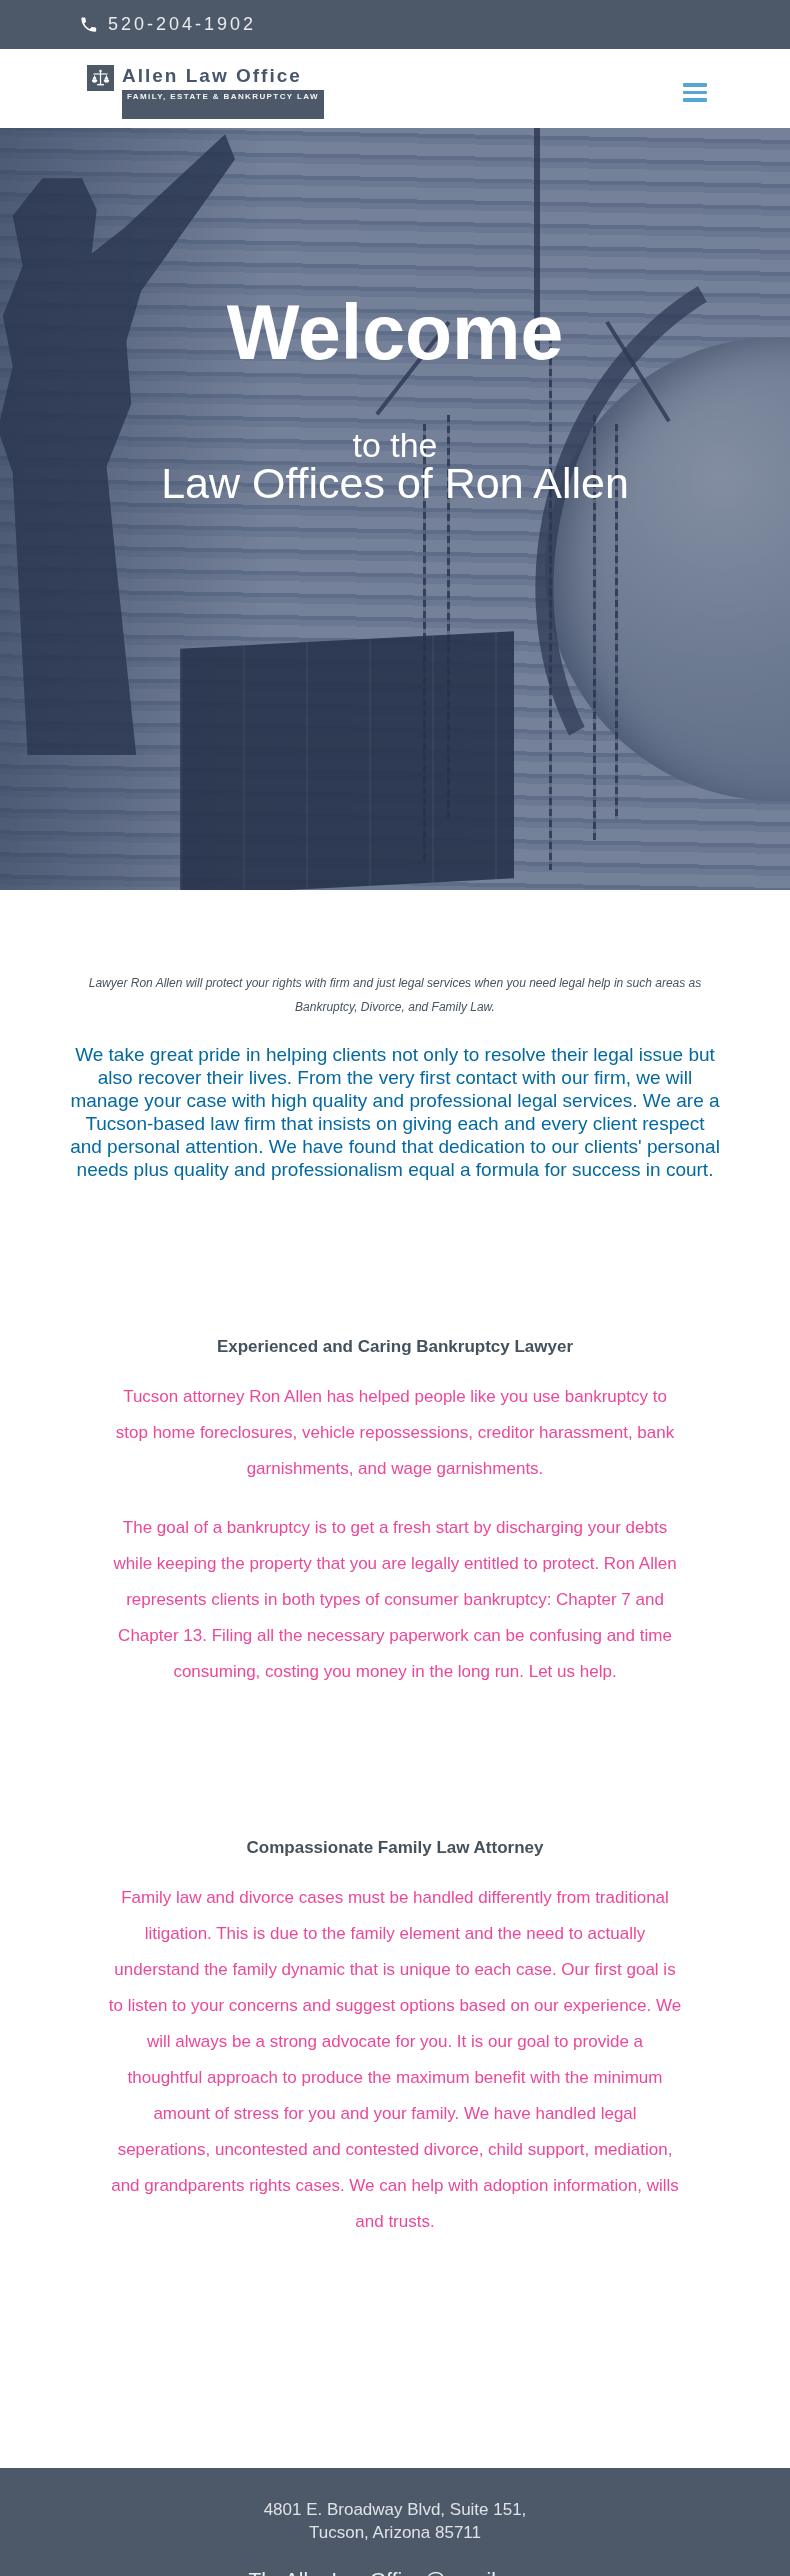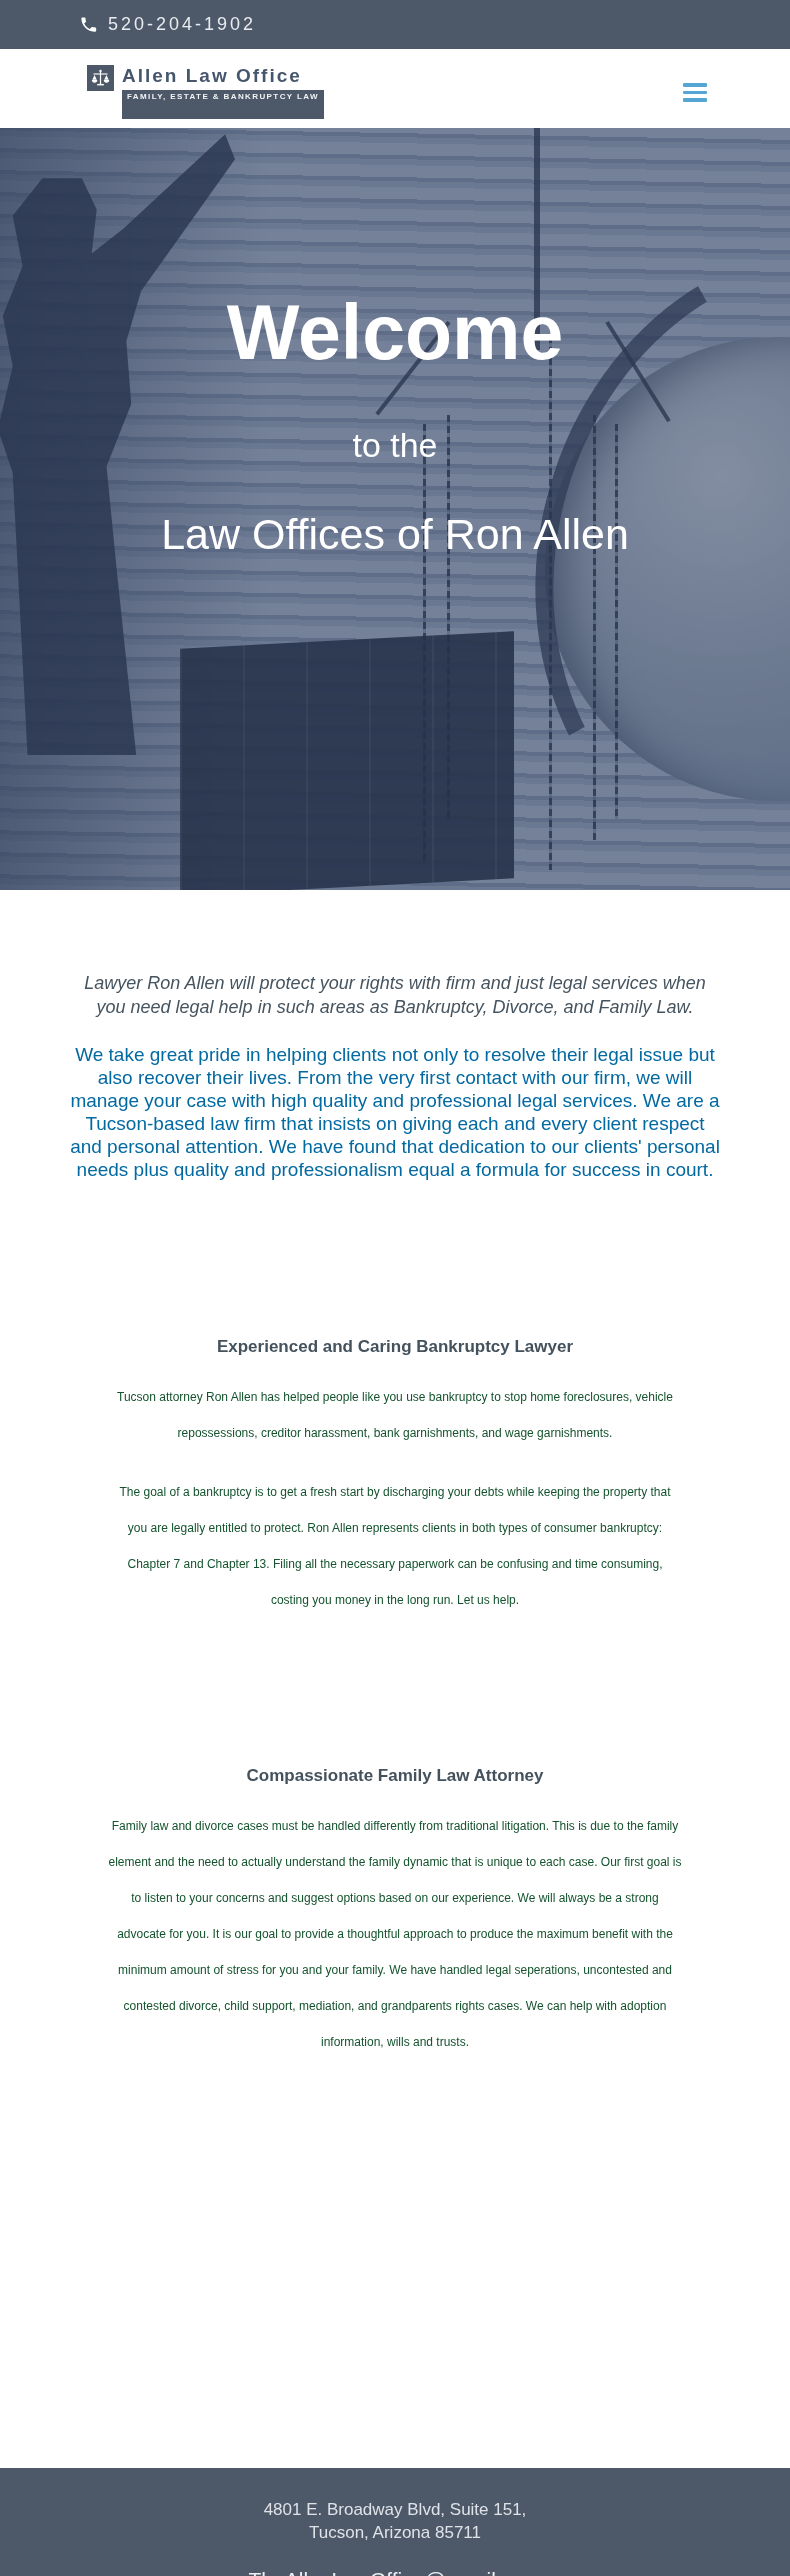--- a/index.html
+++ b/index.html
@@ -43,29 +43,29 @@
   .chain.c2 { left:447px; top:287px; height:405px; }
   .chain.c3 { left:549px; top:208px; height:534px; }
   .chain.c4 { left:593px; top:287px; height:425px; }
   .chain.c5 { left:615px; top:296px; height:395px; }
   .books { left:180px; top:512px; width:334px; height:247px; background:rgba(17,27,45,.88); transform:skewY(-3deg);
     background-image:repeating-linear-gradient(90deg, rgba(255,255,255,.07) 0 2px, rgba(0,0,0,0) 2px 63px); }
   .overlay { inset:0; background:rgba(64,78,108,.45); }
   .hero-text { inset:0; text-align:center; color:#ffffff; }
   .hero-title { position:relative; margin-top:166px; font-size:77px; font-weight:700; line-height:1; }
   .hero-sub1 { position:relative; margin-top:57px; font-size:34px; font-weight:300; line-height:1; }
-  .hero-sub2 { position:relative; margin-top:51px; font-size:43px; font-weight:300; line-height:1; }
+  .hero-sub2 { position:relative; font-size:43px; font-weight:300; line-height:1; }
 
   
   .main { height:1578px; background:#fff; text-align:center; padding-top:81px; overflow:hidden; }
-  .lead { max-width:652px; margin:0 auto; font-style:italic; font-size:18px; line-height:24px; color:#46545f; }
+  .lead { max-width:652px; margin:0 auto; font-style:italic; font-size:12px; line-height:24px; color:#46545f; }
   .p-dark { max-width:654px; margin:24px auto 0; font-size:19px; line-height:23px; color:#0369a1; }
   .sec-heading { margin-top:156px; font-size:17px; font-weight:700; color:#44525d; }
   .sec-heading.second { margin-top:148px; }
-  .p-airy { max-width:573px; margin:22px auto 0; font-size:12px; line-height:36px; color:#14532d; }
+  .p-airy { max-width:573px; margin:22px auto 0; font-size:17px; line-height:36px; color:#ec4899; }
   .p-airy.follow { margin-top:23px; }
 
   
   .footer-slate { height:144px; background:#4d5868; text-align:center; color:#dfe3e8; padding-top:30px; }
   .addr { font-size:17px; line-height:23px; font-weight:300; }
   .email { margin-top:24px; font-size:21px; color:#eef1f4; font-weight:300; cursor:pointer; display:inline-block; }
   .footer-dark { height:86px; background:#1b1b1b; text-align:center; padding-top:15px; }
   .social-row { display:flex; justify-content:center; align-items:center; gap:24px; height:30px; }
   .social { color:#6f6f6f; cursor:pointer; display:flex; align-items:center; justify-content:center; width:26px; height:28px; }
   .social.fb { font-family:"Liberation Serif", serif; font-weight:700; font-size:27px; }

